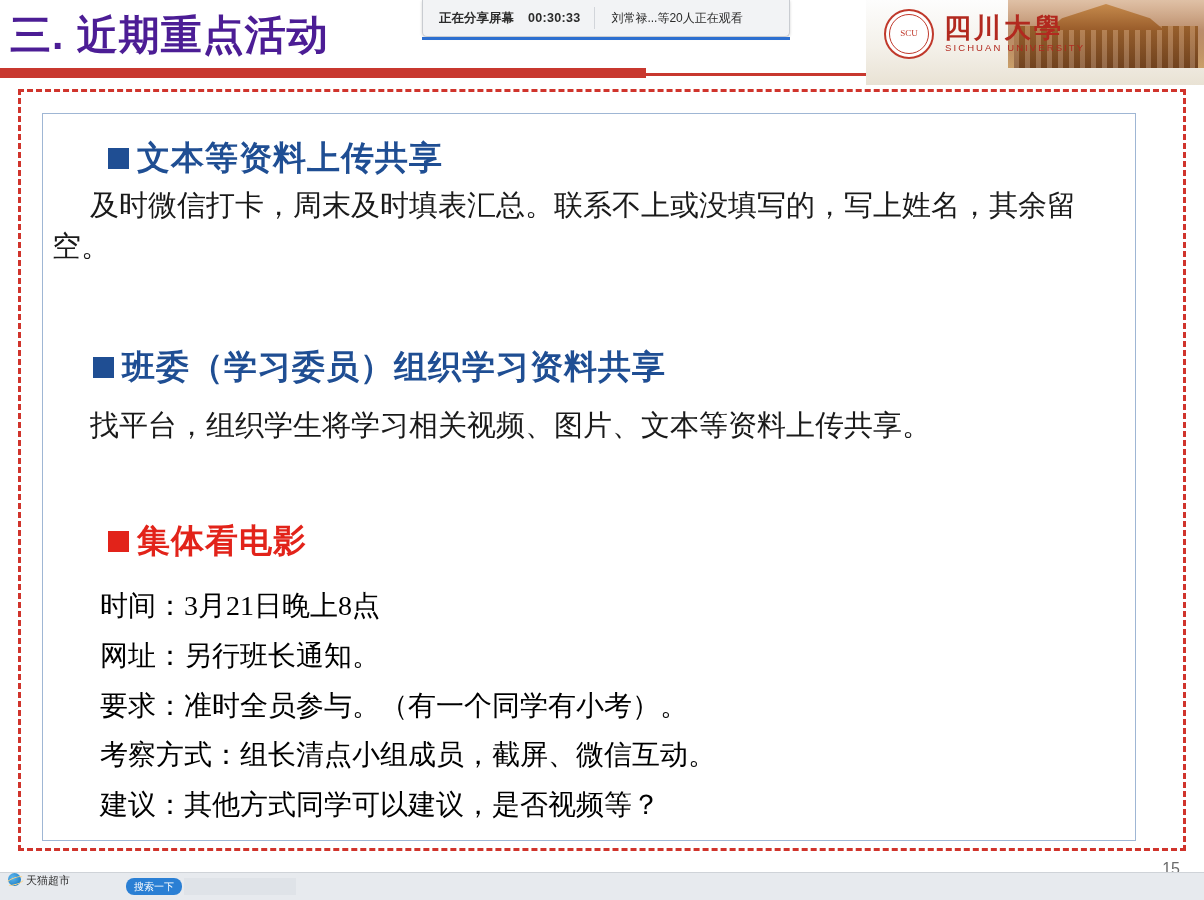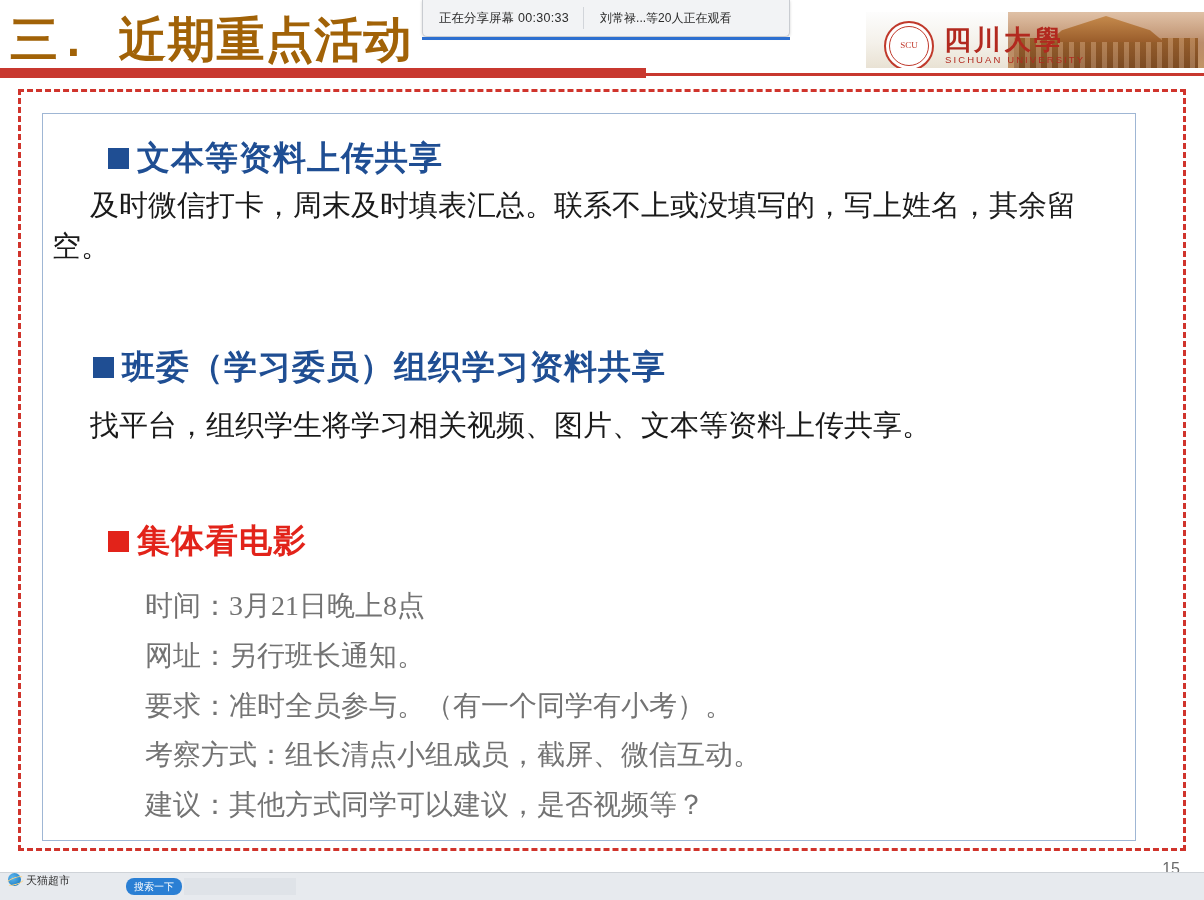--- a/index.html
+++ b/index.html
@@ -14,50 +14,50 @@
   
   .share-bar {
     position: absolute; left: 422px; top: 0px; width: 368px; height: 37px;
     background: #f2f3f5; border: 1px solid #c9ccd1; border-top: none;
     border-radius: 0 0 5px 5px;
     display: flex; align-items: center;
     box-shadow: 0 1px 3px rgba(0,0,0,.18);
     font-size: 12.5px; color: #2b2b2b;
   }
   .share-bar .seg { display: flex; align-items: center; height: 100%; }
-  .share-bar .seg-left { padding: 0 10px 0 16px; gap: 4px; }
+  .share-bar .seg-left { padding: 0 10px 0 16px; gap: 14px; font-weight: bold; }
   .share-bar .divider { width: 1px; height: 22px; background: #d2d5da; margin: 0 4px; }
   .share-bar .seg-right { padding: 0 10px 0 12px; }
   .share-bar .timer { font-family: "Liberation Sans", sans-serif; letter-spacing: .3px; }
   .share-bar .viewers { font-size: 12px; color: #2b2b2b; }
   .bar-underline {
     position: absolute; left: 422px; top: 37px; width: 368px; height: 3px;
     background: #2d6fd0;
   }
 
   
   .title-bar { position: absolute; left: 0; top: 0; width: 860px; height: 70px; }
   .slide-title {
     position: absolute; left: 10px; top: 8px;
-    font-family: Liberation Mono, monospace;
-    font-size: 48px; font-weight: bold; color: #a16207;
+    font-family: Liberation Sans, sans-serif;
+    font-size: 41px; font-weight: bold; color: #4c1d95;
     letter-spacing: 1px; white-space: nowrap;
   }
   .title-rule {
     position: absolute; left: 0px; top: 68px; width: 646px; height: 10px;
     background: #c8382f;
   }
   .title-rule-thin {
     position: absolute; left: 646px; top: 73px; width: 558px; height: 3px;
     background: #c8382f;
   }
 
   
   .logo-block {
-    position: absolute; right: 0px; top: 12px; width: 338px; height: 56px;
+    position: absolute; right: 0px; top: 0px; width: 338px; height: 85px;
     background: linear-gradient(180deg,#fdfdfd 0%, #f4f1ea 55%, #e9e2d4 100%);
     overflow: hidden;
   }
   .logo-photo {
     position: absolute; right: 0; top: 0; width: 196px; height: 68px;
     background:
       linear-gradient(180deg, rgba(255,255,255,0.55), rgba(255,255,255,0)),
       linear-gradient(180deg,#b9753a 0%, #9d5c2c 45%, #caa06a 100%);
   }
   .logo-photo:before {
@@ -125,21 +125,21 @@
   }
 
   .row-head-1 { position: absolute; left: 66px; top: 23px; }
   .para-1 { position: absolute; left: 10px; top: 72px; width: 1075px; text-indent: 38px; }
 
   .row-head-2 { position: absolute; left: 51px; top: 232px; justify-content: space-between; }
   .para-2 { position: absolute; left: 48px; top: 292px; width: 1040px; }
 
   .row-head-3 { position: absolute; left: 66px; top: 406px; }
   .list-3 { position: absolute; left: 58px; top: 468px; width: 1030px; }
-  .list-3 .li { font-family: "Liberation Serif", serif; font-size: 28px; color: #737373; line-height: 1.78; margin-left: 45px; }
+  .list-3 .li { font-family: "Liberation Serif", serif; font-size: 28px; color: #000000; line-height: 1.78; }
 
   
   .page-num {
     position: absolute; right: 24px; bottom: 22px;
     font-size: 16px; color: #6b6b6b; font-family: "Liberation Sans", sans-serif;
   }
 
   
   .taskbar {
     position: absolute; left: 0; bottom: 0; width: 1204px; height: 28px;

